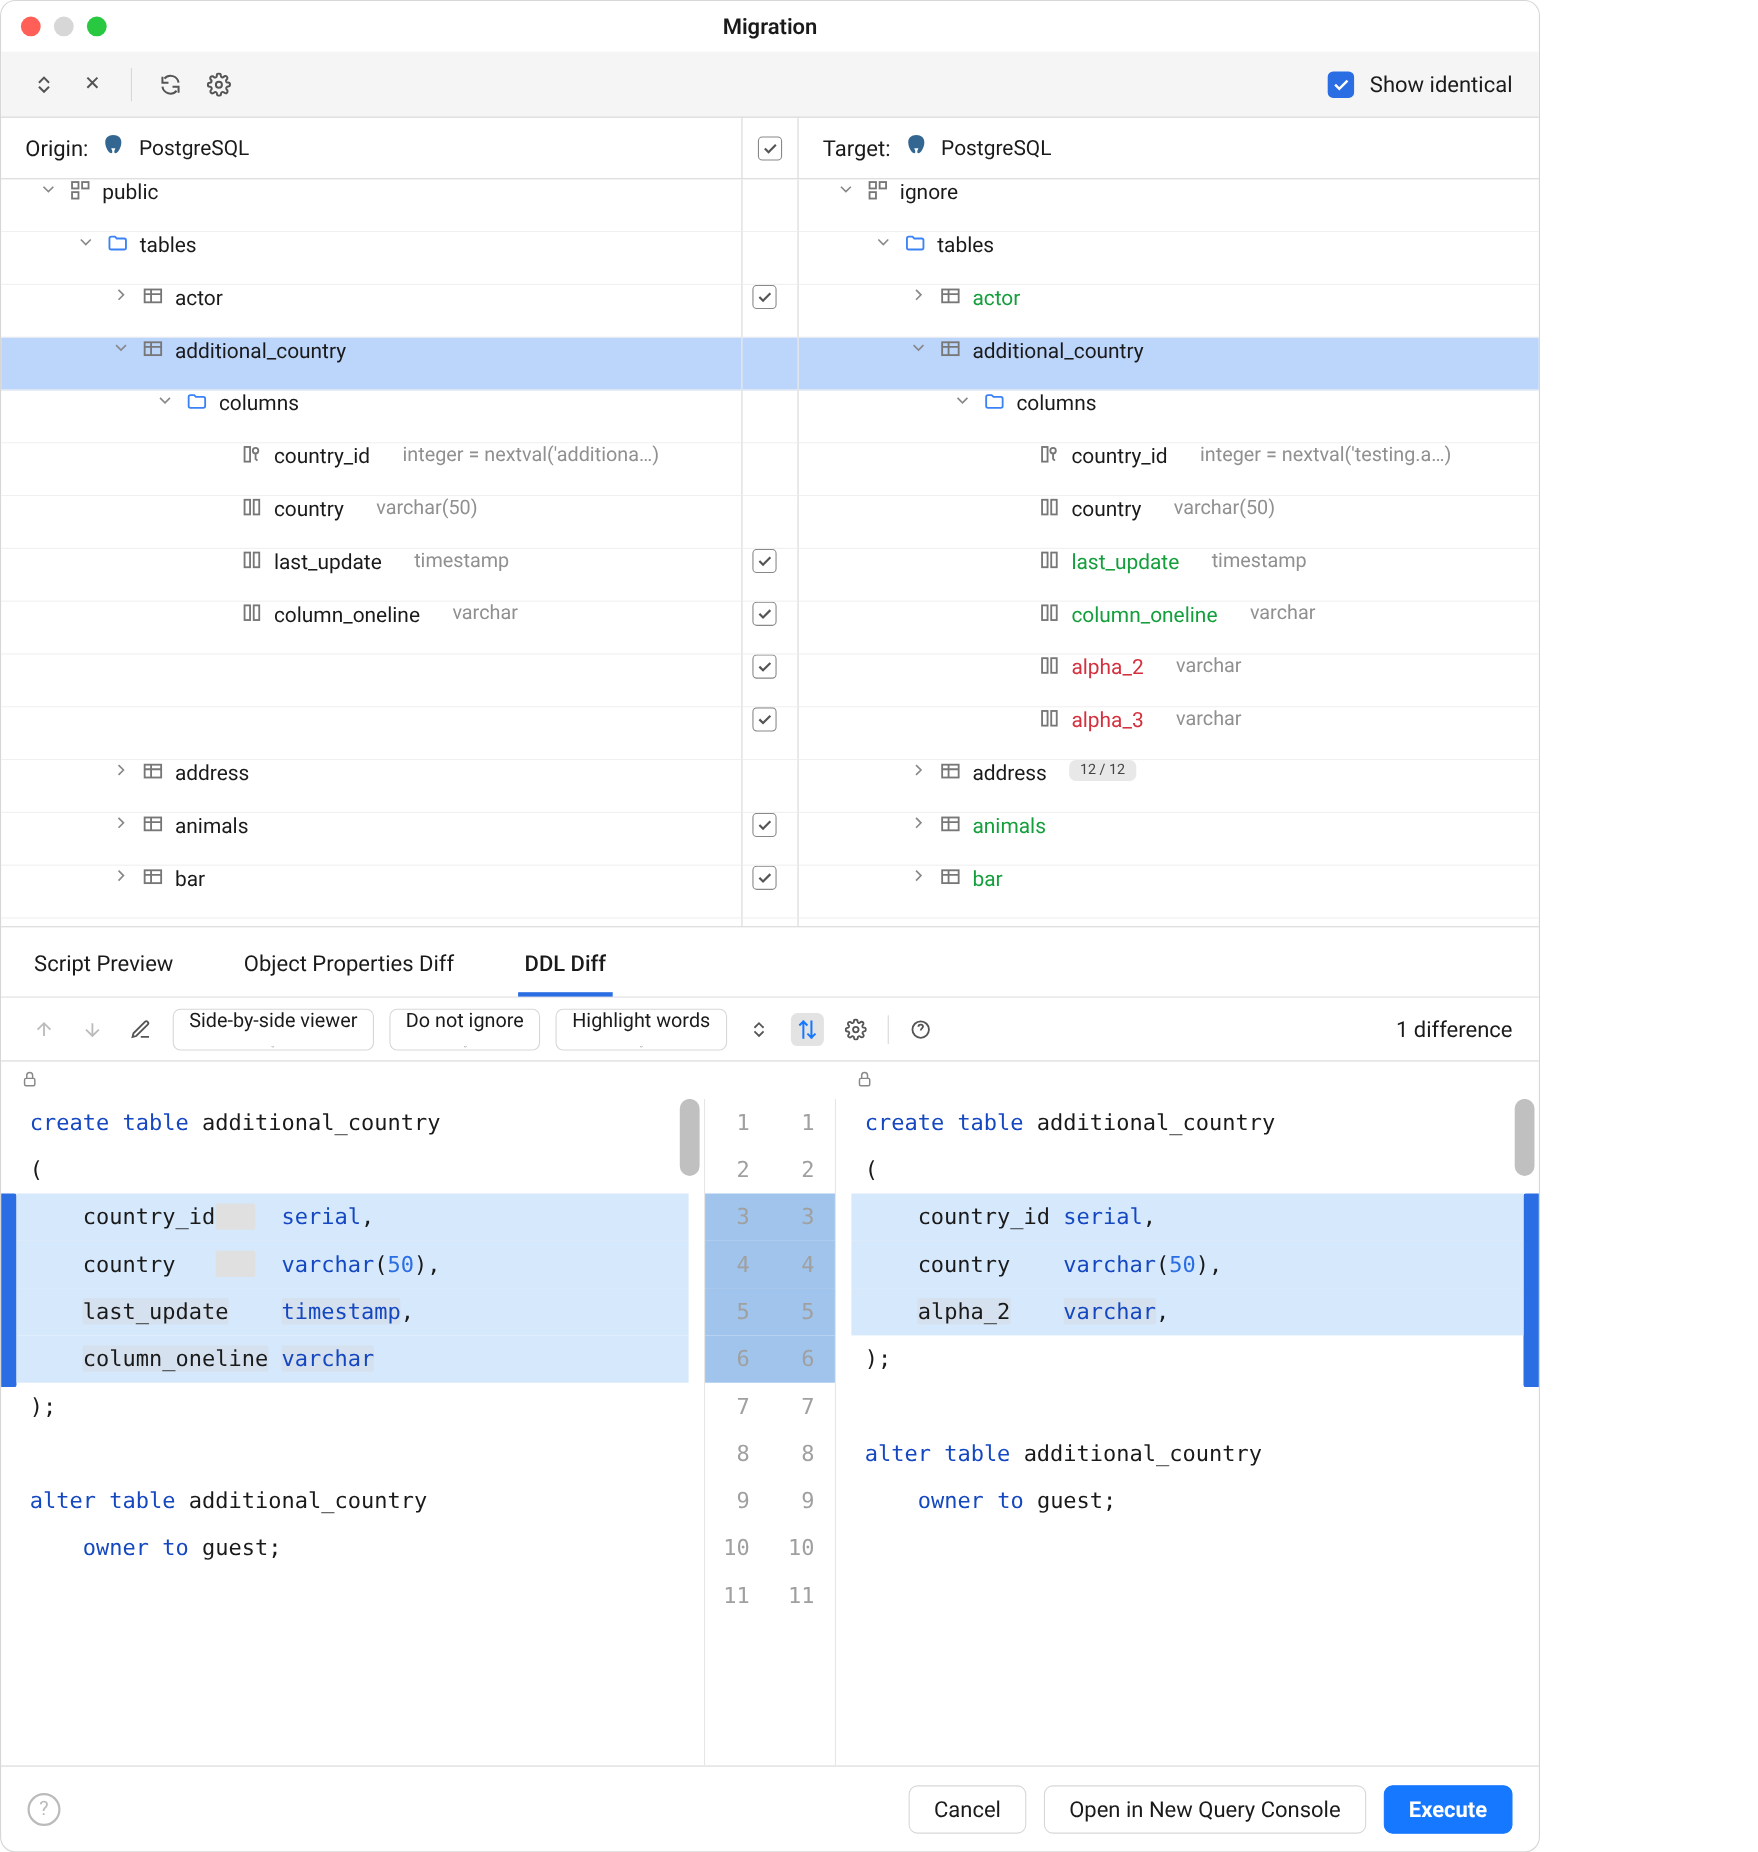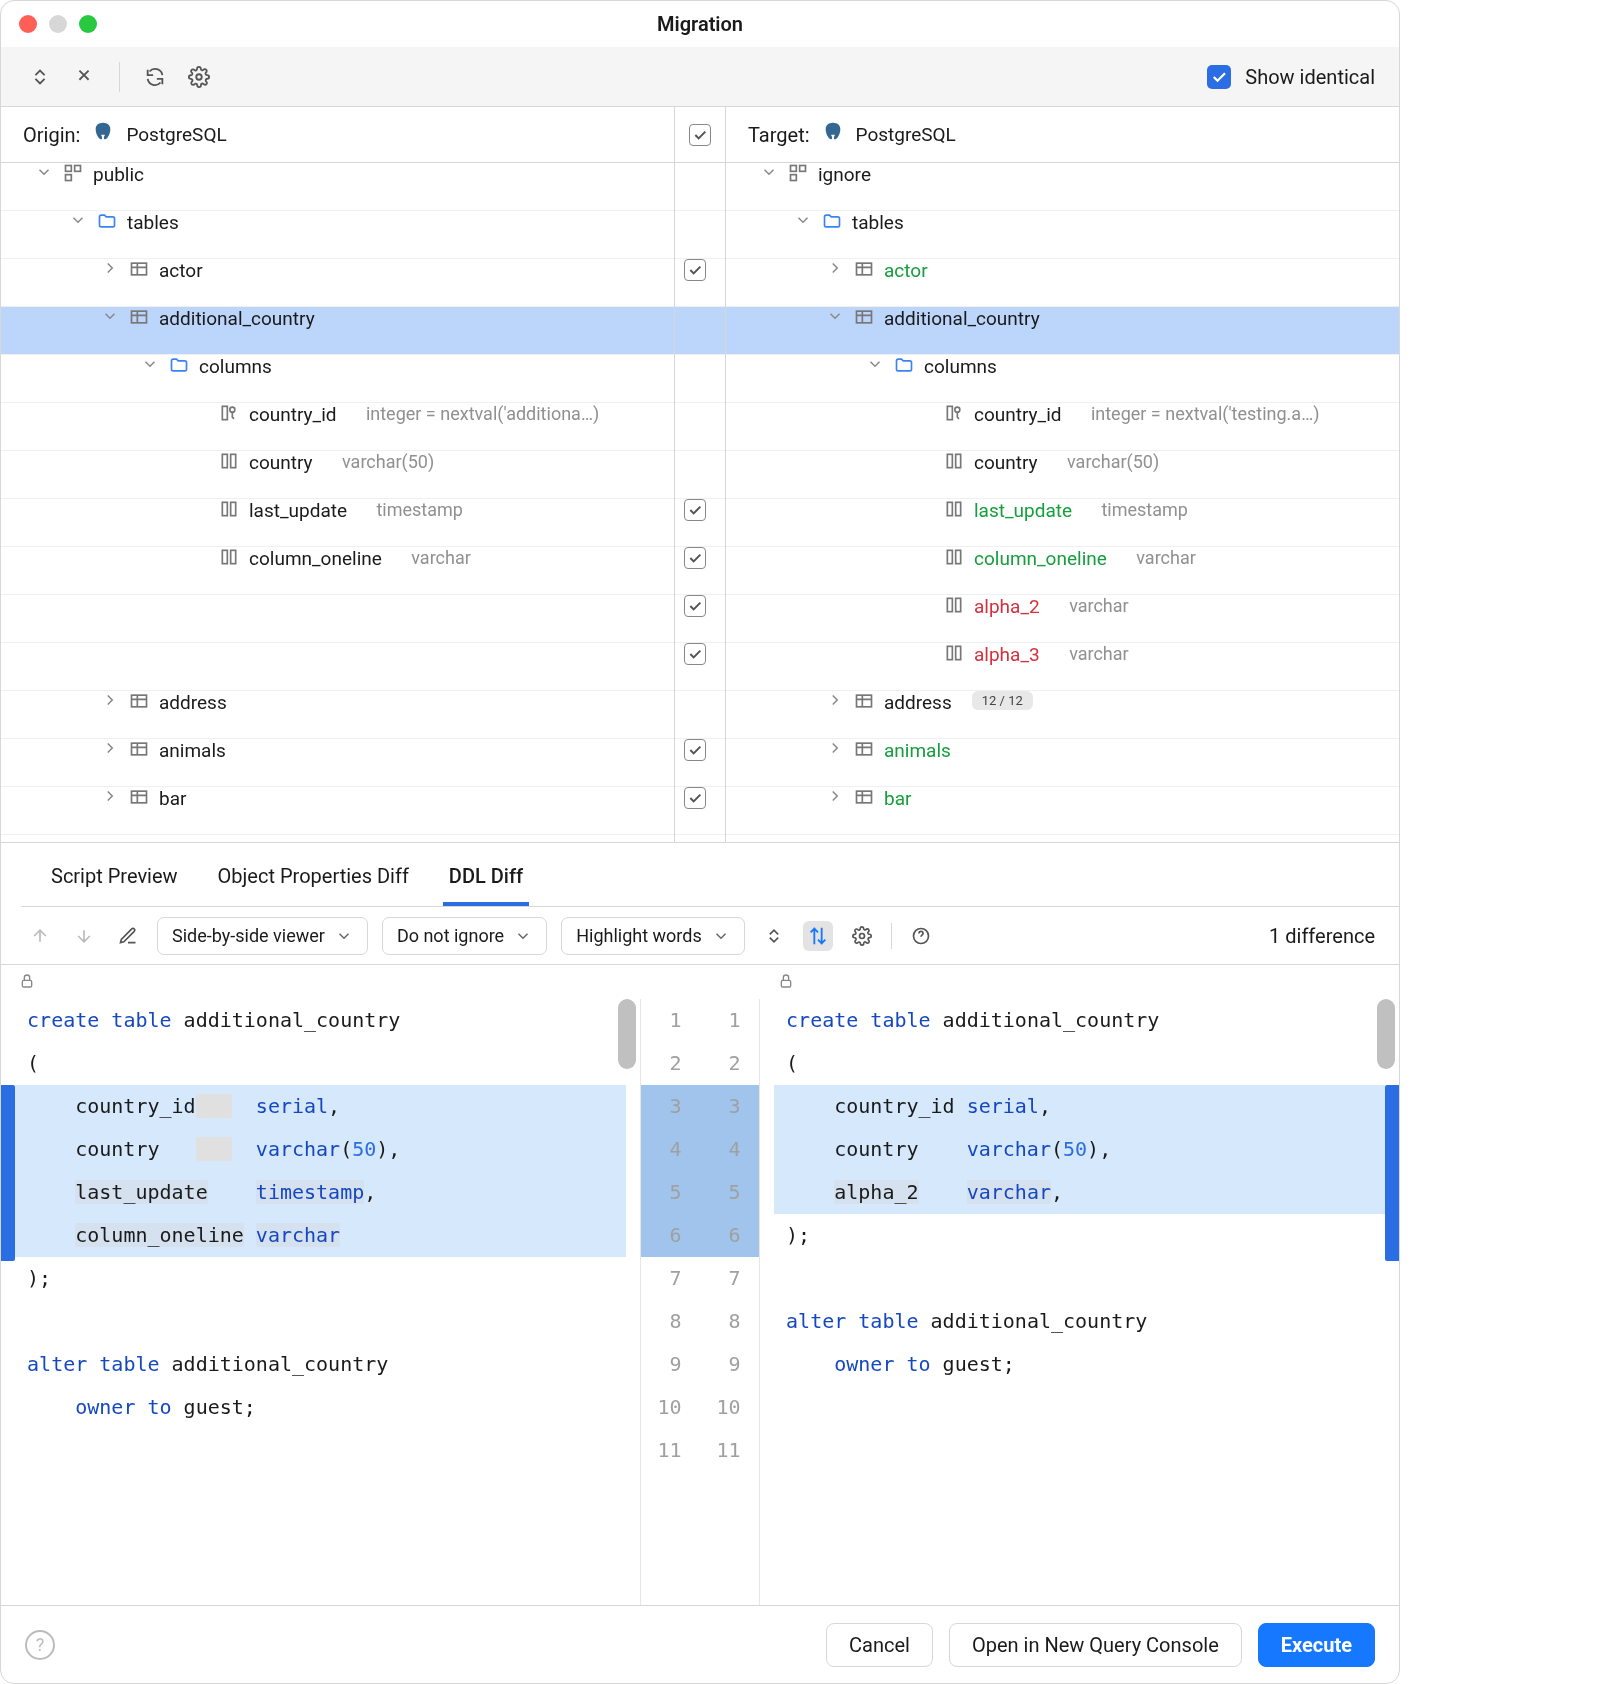--- a/index.html
+++ b/index.html
@@ -108,34 +108,33 @@
   .tbl-icon, .col-icon, .schema-icon { color: #777; }
   .green { color: var(--green); }
   .red   { color: var(--red); }
   .type  { color: var(--text-gray); font-size: 18px; }
   .badge {
     background: #e8e8e8; border-radius: 6px; padding: 2px 10px; font-size: 13px; color: #444;
     margin-left: 10px;
   }
 
   .tabs {
-    display: flex; gap: 28px; padding: 0 24px; height: 64px; align-items: flex-end;
+    display: flex; gap: 52px; padding: 0 24px; height: 64px; align-items: flex-end;
     border-bottom: 1px solid var(--border);
-    margin-left: 20px;
   }
   .tab { padding: 0 6px 14px 6px; font-size: 20px; border-bottom: 4px solid transparent; }
   .tab.active { border-bottom-color: var(--accent-blue); font-weight: 500; }
 
   .diff-toolbar {
     height: 58px; display: flex; align-items: center; gap: 14px; padding: 0 24px;
     border-bottom: 1px solid var(--border); background: #fff;
   }
   .sel-btn {
     border: 1px solid var(--border); border-radius: 7px; height: 38px; padding: 0 14px;
-    display: flex; align-items: center; gap: 10px; background: #fff; font-size: 18px;
+    display: flex; align-items: center; gap: 10px; background: #fff; font-size: 18px; flex-direction: column;
   }
   .sel-btn .chev { color: #666; }
   .diff-toolbar .spacer { flex: 1; }
   .diff-count { font-size: 20px; }
 
   .diff-area { flex: 1; display: flex; position: relative; overflow: hidden; }
   .lock-row { height: 34px; display: flex; }
   .lock-row .half { flex: 1; display: flex; align-items: center; padding: 0 18px; color: #888; }
   .lock-row .gutters { width: 120px; }
 

